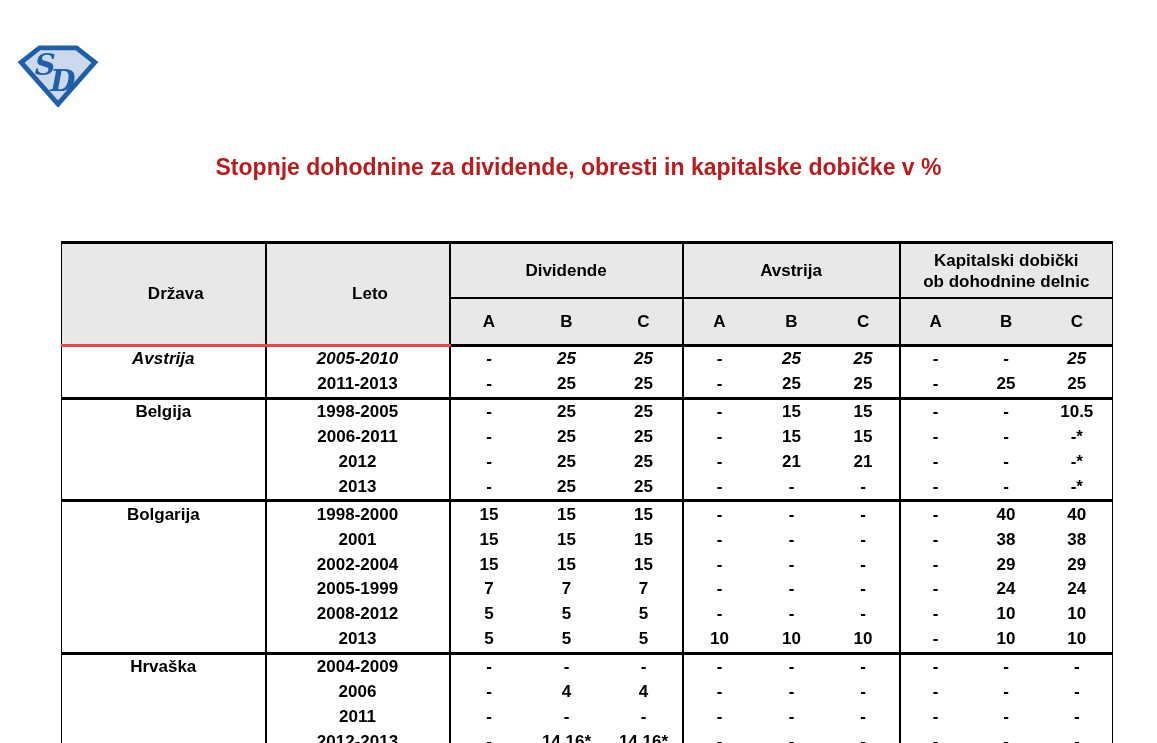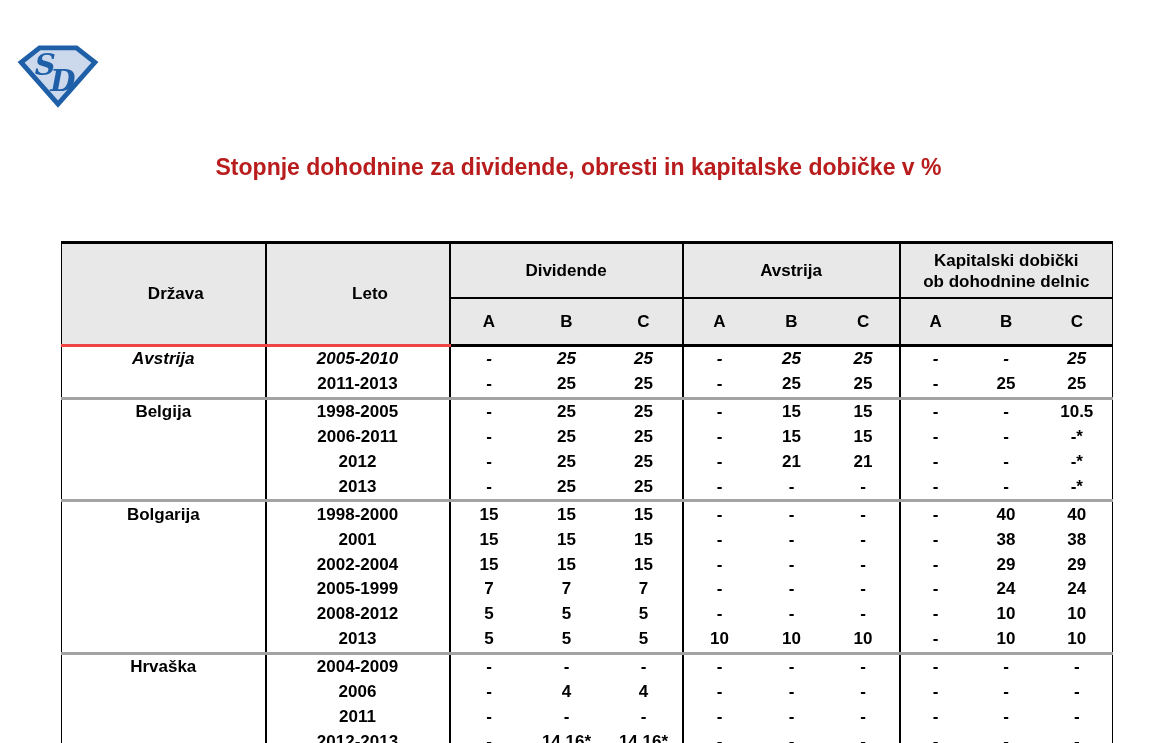--- a/index.html
+++ b/index.html
@@ -19,21 +19,21 @@
         font-family:"Liberation Sans",sans-serif;font-weight:bold;color:#000;
         border-top:3px solid #000;border-left:1px solid #000;border-right:1px solid #000;}
   th,td{text-align:center;vertical-align:middle;padding:0;}
   thead th{background:#e8e8e8;font-size:17px;}
   tr.h1 th{height:53px;}
   tr.h2 th{height:45px;border-bottom:3px solid #000;}
   th.merged{border-bottom:3px solid #ef4444;padding-left:25px;}
   th.grp{border-bottom:2px solid #000;white-space:pre-line;line-height:21px;}
   .vl{border-left:2px solid #000;}
   tbody td{height:24.9px;font-size:17px;line-height:24px;}
-  tr.group-start td{border-top:3px solid #a3a3a3;}
+  tr.group-start td{border-top:3px solid #000000;}
   tr.first-group td{border-top:none;font-style:italic;}
 </style>
 </head>
 <body>
 
 <div class="page">
 
   <svg class="logo" viewBox="0 0 88 68" xmlns="http://www.w3.org/2000/svg" aria-hidden="true">
     <polygon points="6,21 25,6 63,6 82,21 44,64" fill="#ccd9ec" stroke="#1e5fa8" stroke-width="5" stroke-linejoin="miter"></polygon>
     <text x="20" y="34" font-family="DejaVu Serif, serif" font-style="italic" font-weight="bold" font-size="30" fill="#1e5fa8">S</text>

